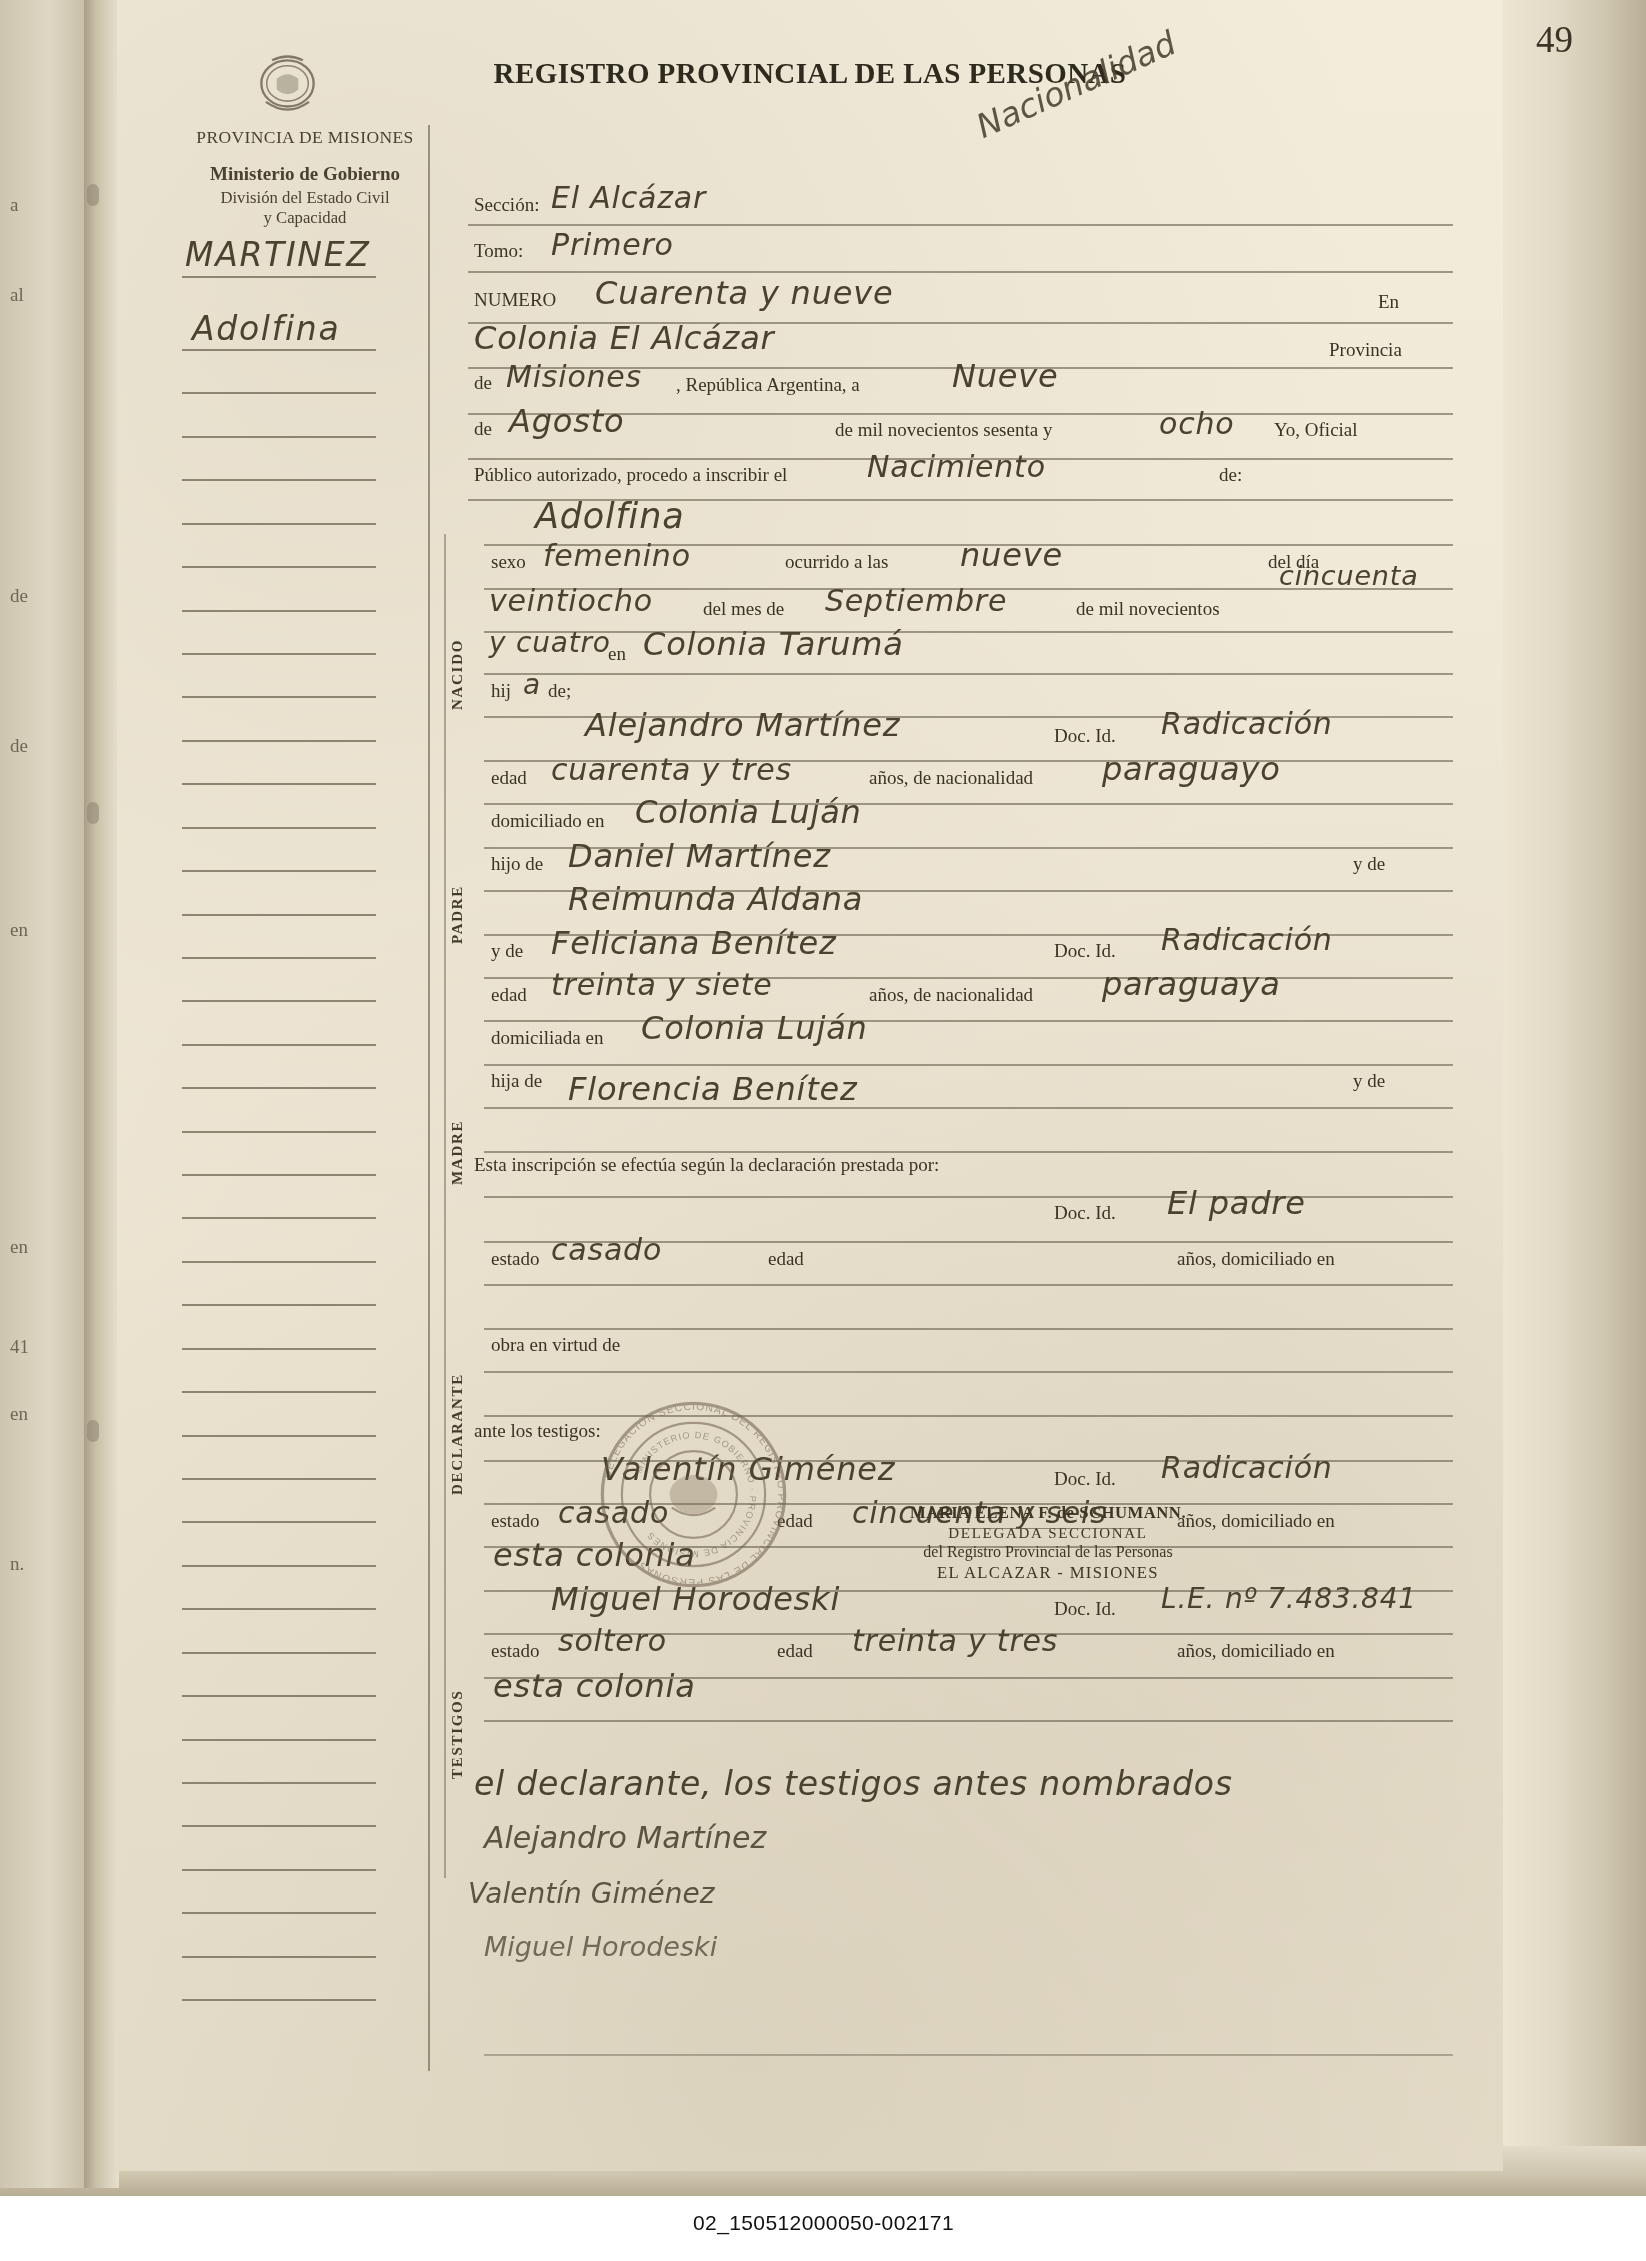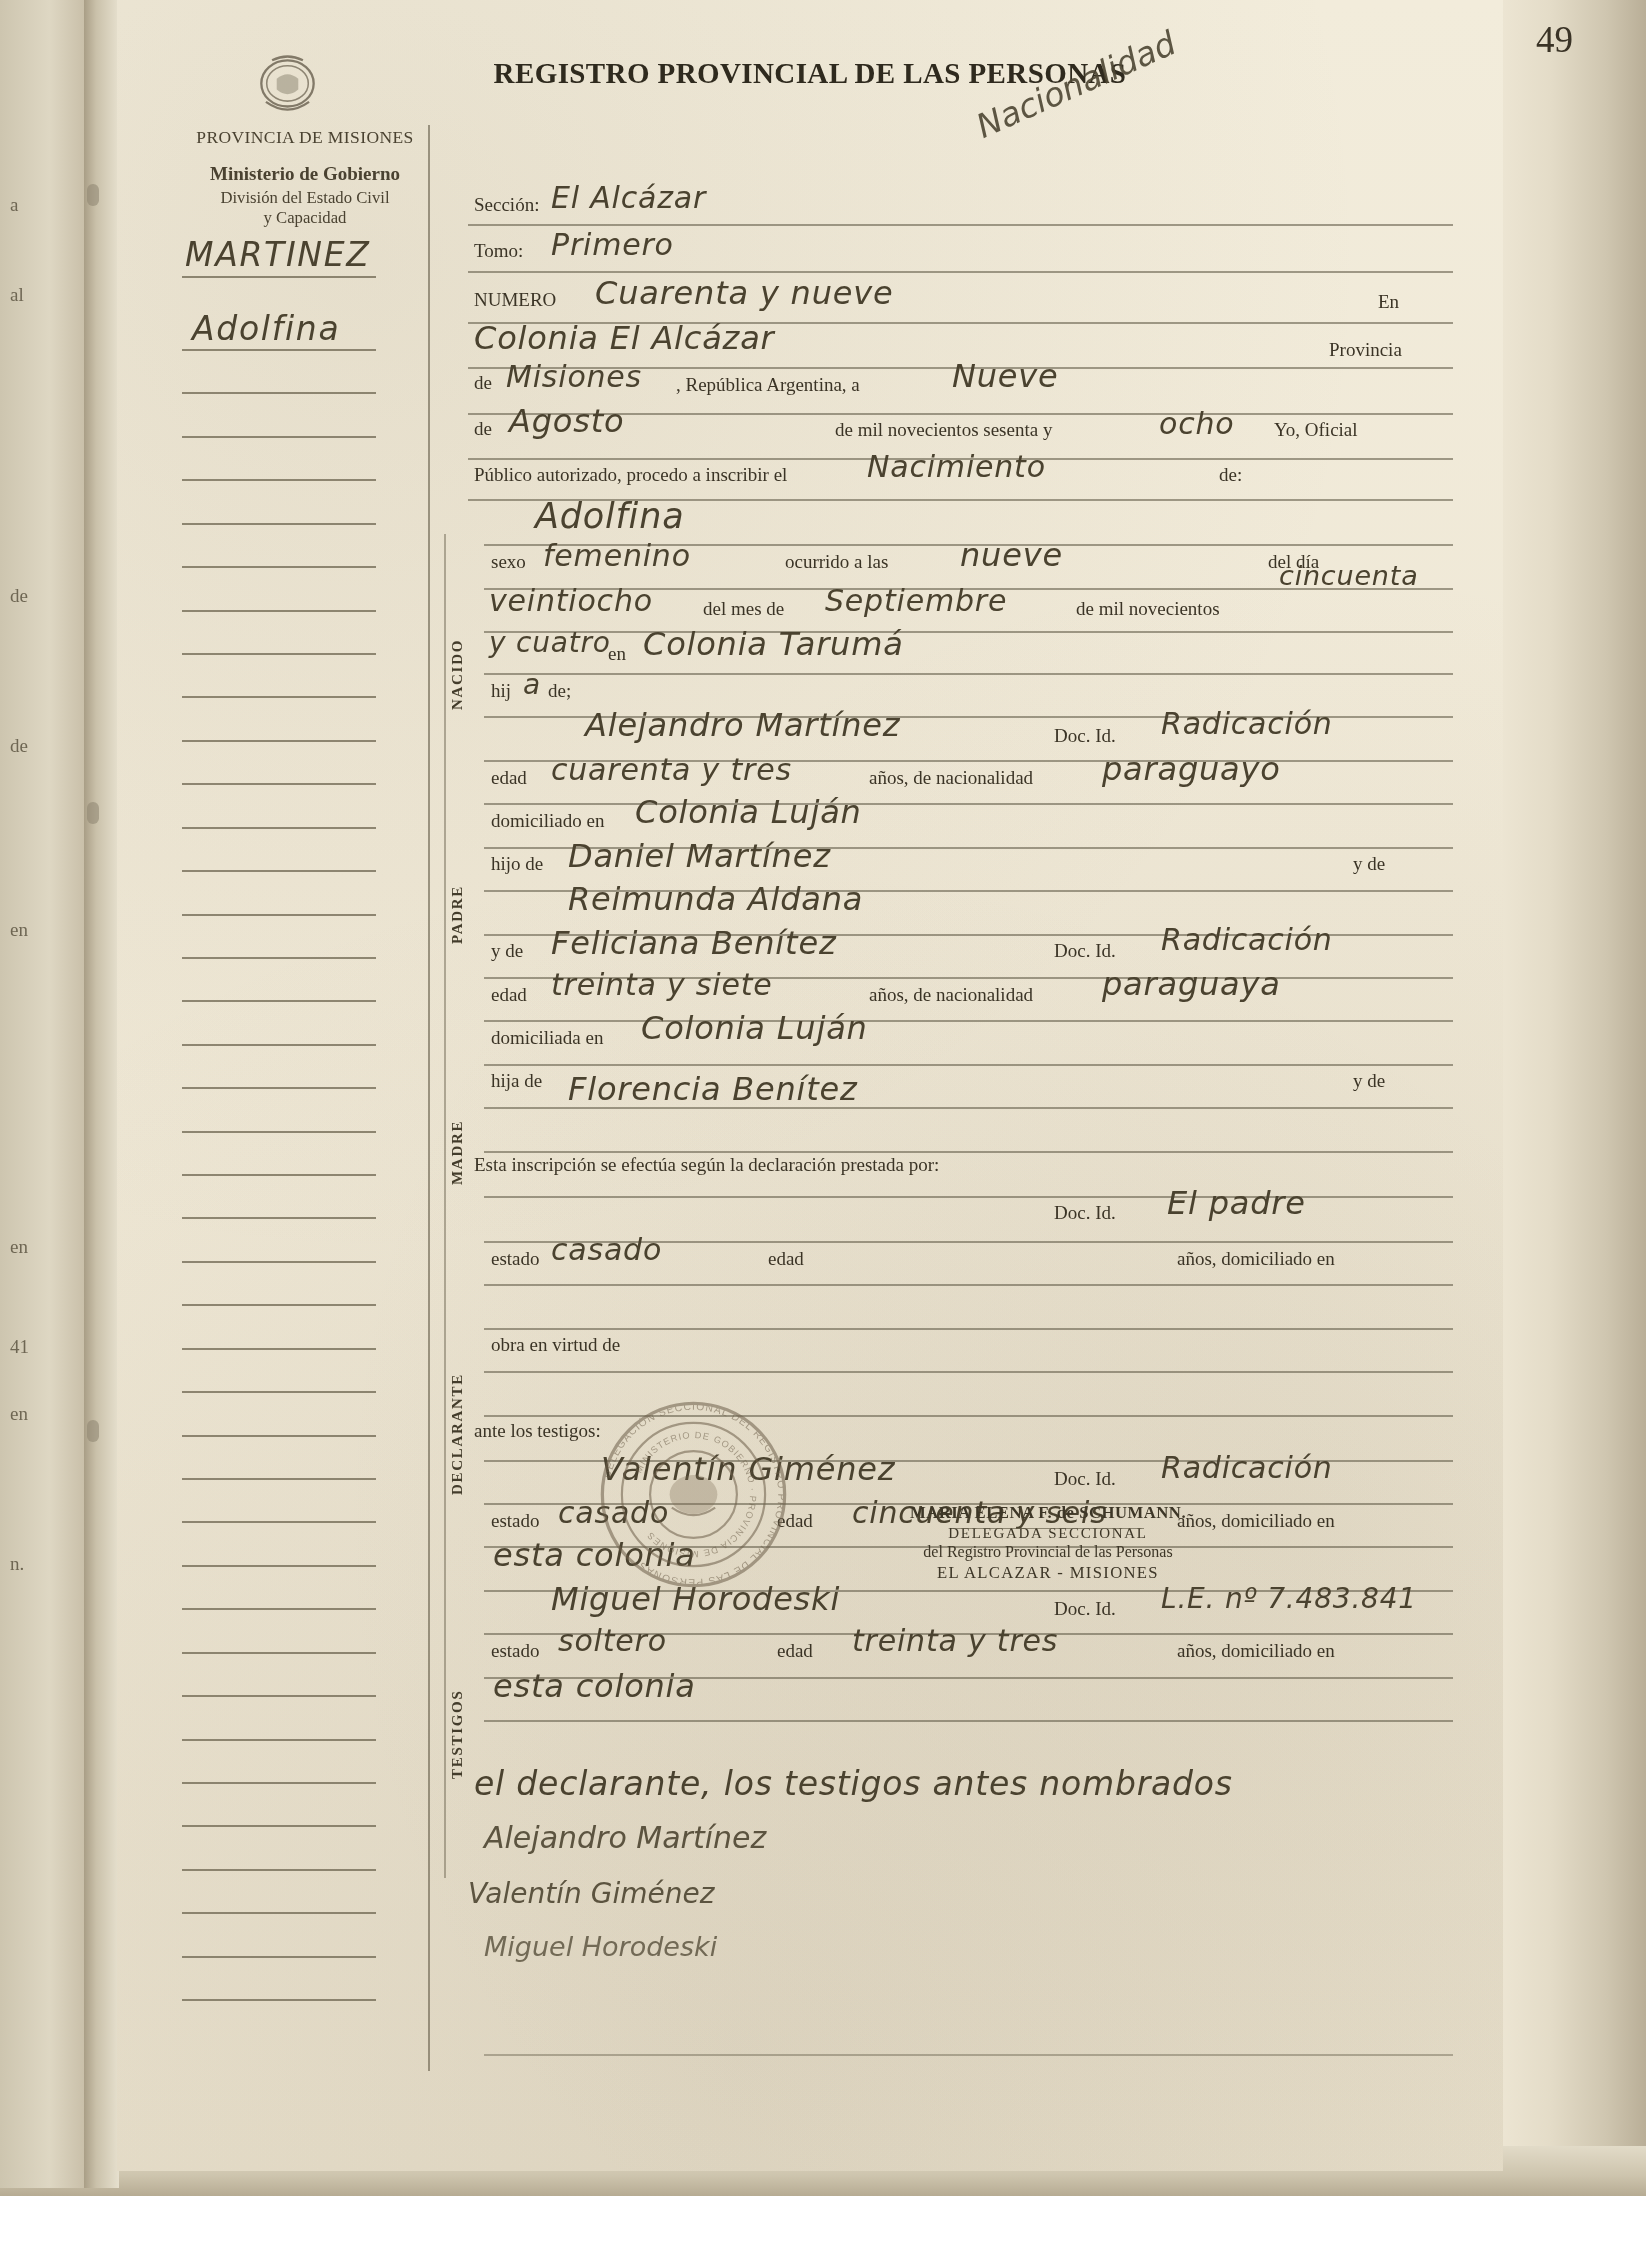--- a/index.html
+++ b/index.html
@@ -395,15 +395,16 @@
       <div class="l4">EL ALCAZAR - MISIONES</div>
     </div>
     <div class="ob-rule" style="left:835px;top:1528px;width:192px"></div>
 
     <div class="bline" style="left:367px;top:2054px;width:969px;opacity:.45"></div>
   </div>
 
   <div class="pageno">49</div>
 
   <div class="footer-bar"></div>
+  <div class="footer-id">02_150512000050-002171</div>
 
 </div>
 
 
 </body></html>

